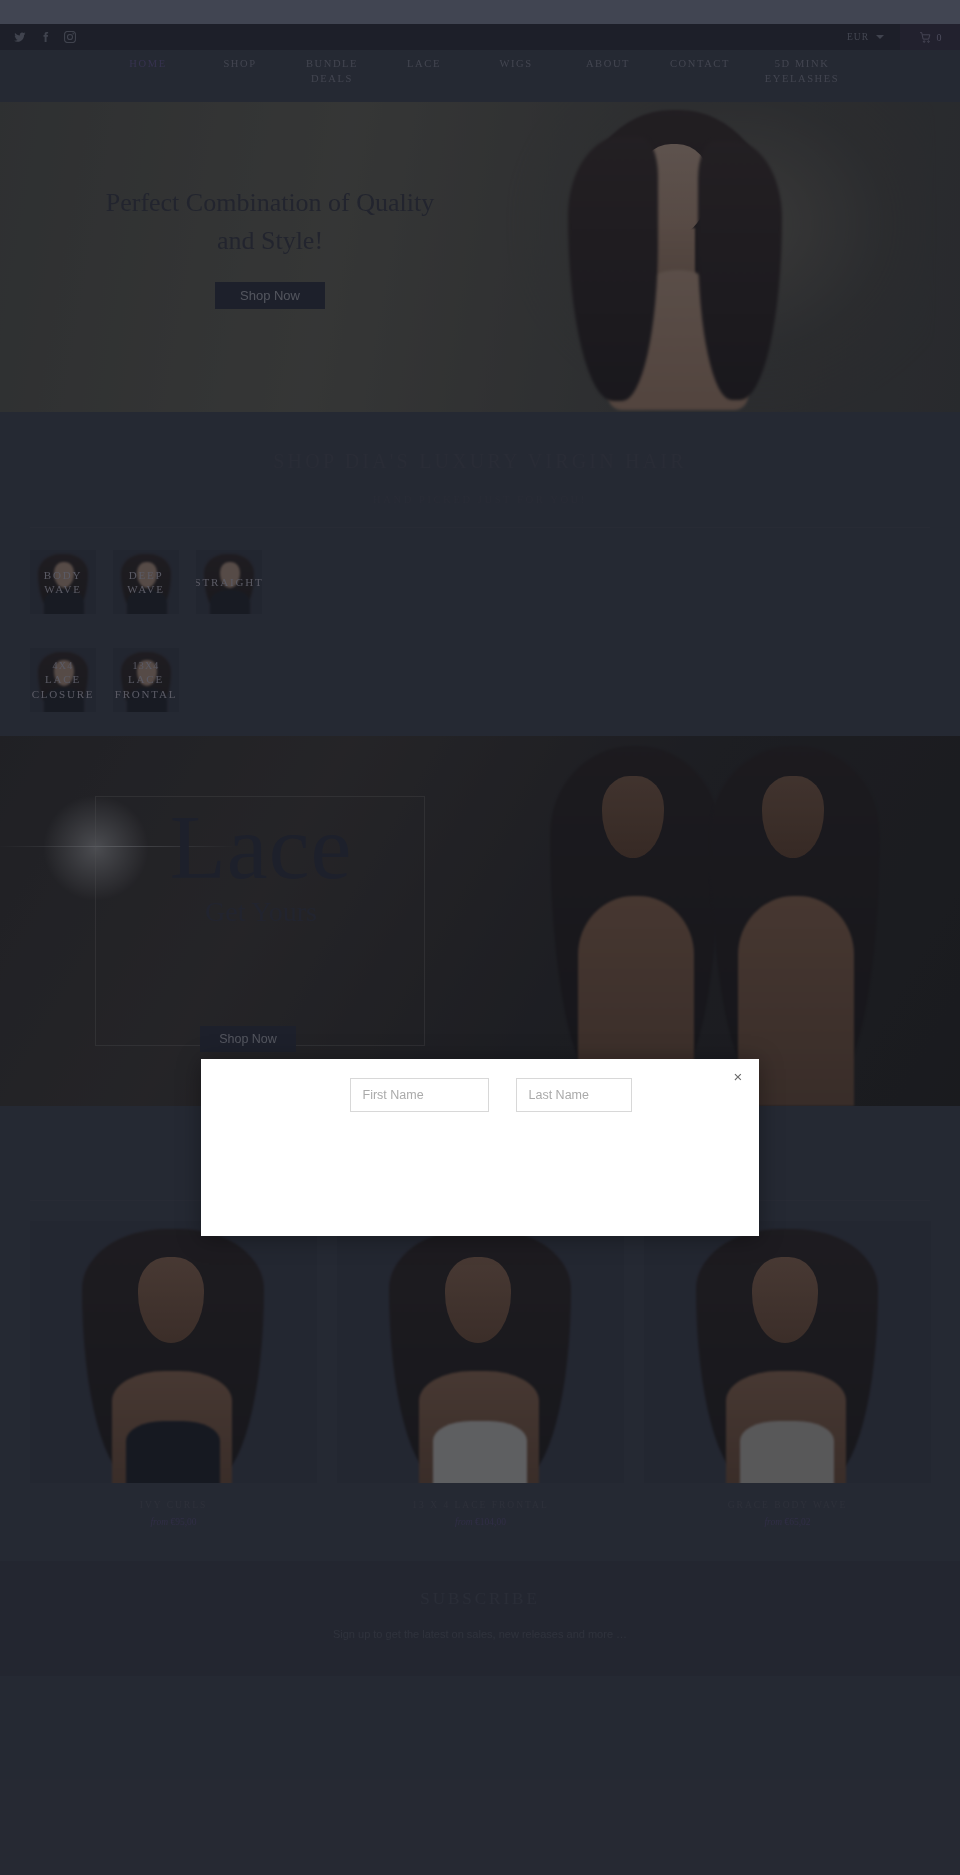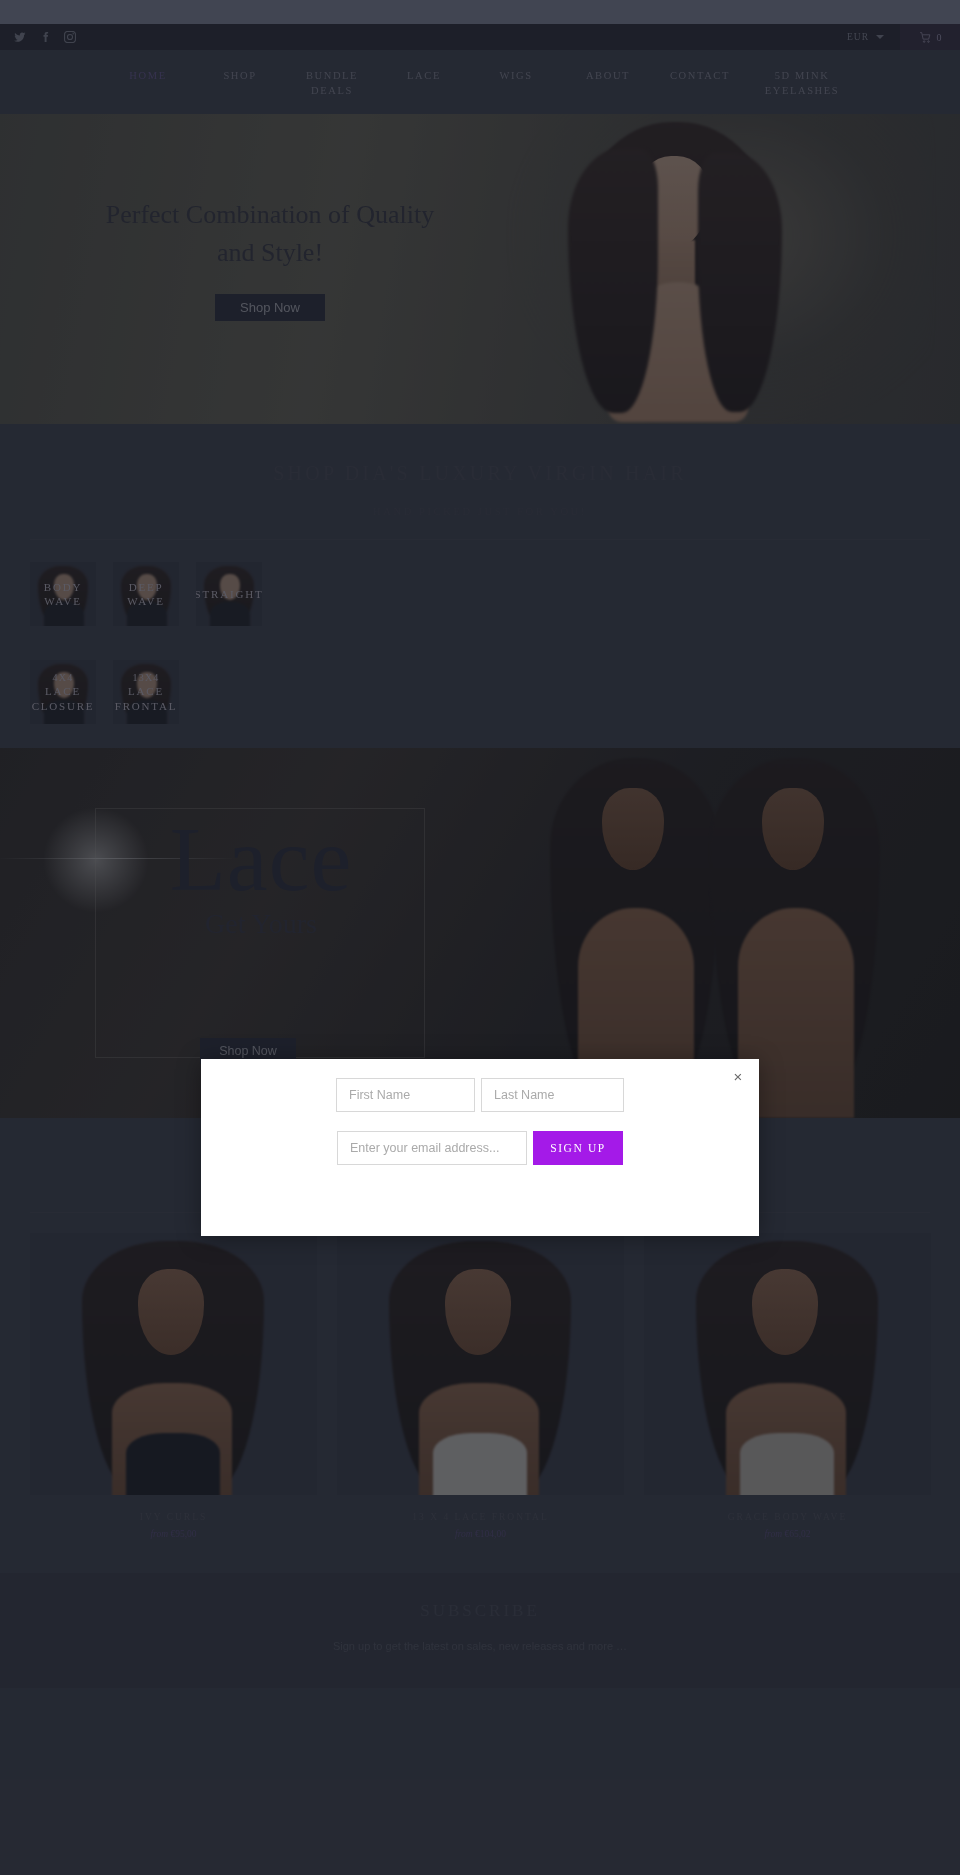--- a/index.html
+++ b/index.html
@@ -70,21 +70,20 @@
   
   .nav {
     background: #434754; display: flex; justify-content: center;
     align-items: flex-start; padding: 6px 30px 16px 30px; gap: 0;
   }
   .navitem {
     font-family: "Liberation Serif", serif;
     font-size: 10.5px; letter-spacing: 1.6px; color: #8e90a0;
     text-align: center; width: 92px; line-height: 1.45;
     text-transform: uppercase;
-    margin-top: 12px;
   }
   .navitem.wide { width: 112px; }
   .navitem.active { color: #6e5f9e; }
   
   .hero {
     position: relative; height: 310px; width: 960px; overflow: hidden;
     background: linear-gradient(100deg,#5b5a50 0%, #6d6a5c 35%, #55534c 70%, #4b4a46 100%);
   }
   .hero-bgfig {
     position: absolute; right: 30px; top: -10px; width: 420px; height: 330px;
@@ -311,25 +310,25 @@
     text-align: center; margin-top: 28px;
     font-family: "Liberation Serif", serif; font-weight: normal;
     font-size: 17px; letter-spacing: 2.2px; color: #1c1c1c; text-transform: uppercase;
   }
   .modal-row {
     display: flex; justify-content: center; gap: 6px; margin-top: 19px;
   }
   .modal input {
     height: 34px; border: 1px solid #d8d8d8; background: #fff;
     padding: 0 12px; font-family: "Liberation Sans", sans-serif;
-    font-size: 12.5px; color: #333; outline: none;
+    font-size: 12.5px; color: #333; outline: none; margin-left: 21px;
   }
   .modal input::placeholder { color: #aaa; }
   .in-first { width: 139px; }
-  .in-last  { width: 143px; }
+  .in-last  { width: 116px; }
   .in-email { width: 190px; }
   .signup {
     width: 90px; height: 34px; background: #a41ae8; border: none; color: #fff;
     font-family: "Liberation Serif", serif; font-size: 11.5px;
     letter-spacing: 1.6px; cursor: pointer; text-transform: uppercase;
   }
 </style>
 </head>
 <body>
 
@@ -542,19 +541,15 @@
   </div>
 
   <div class="dimmer"></div>
 
   <div class="modal">
     <button class="modal-close">×</button>
     <div class="modal-row">
       <input class="in-first" type="text" placeholder="First Name" style="">
       <input class="in-last" type="text" placeholder="Last Name" style="">
     </div>
-    <div class="modal-row">
-      <input class="in-email" type="email" placeholder="Enter your email address..." style="">
-      <button class="signup">SIGN UP</button>
-    </div>
   </div>
 
 </div>
 
 </body></html>

